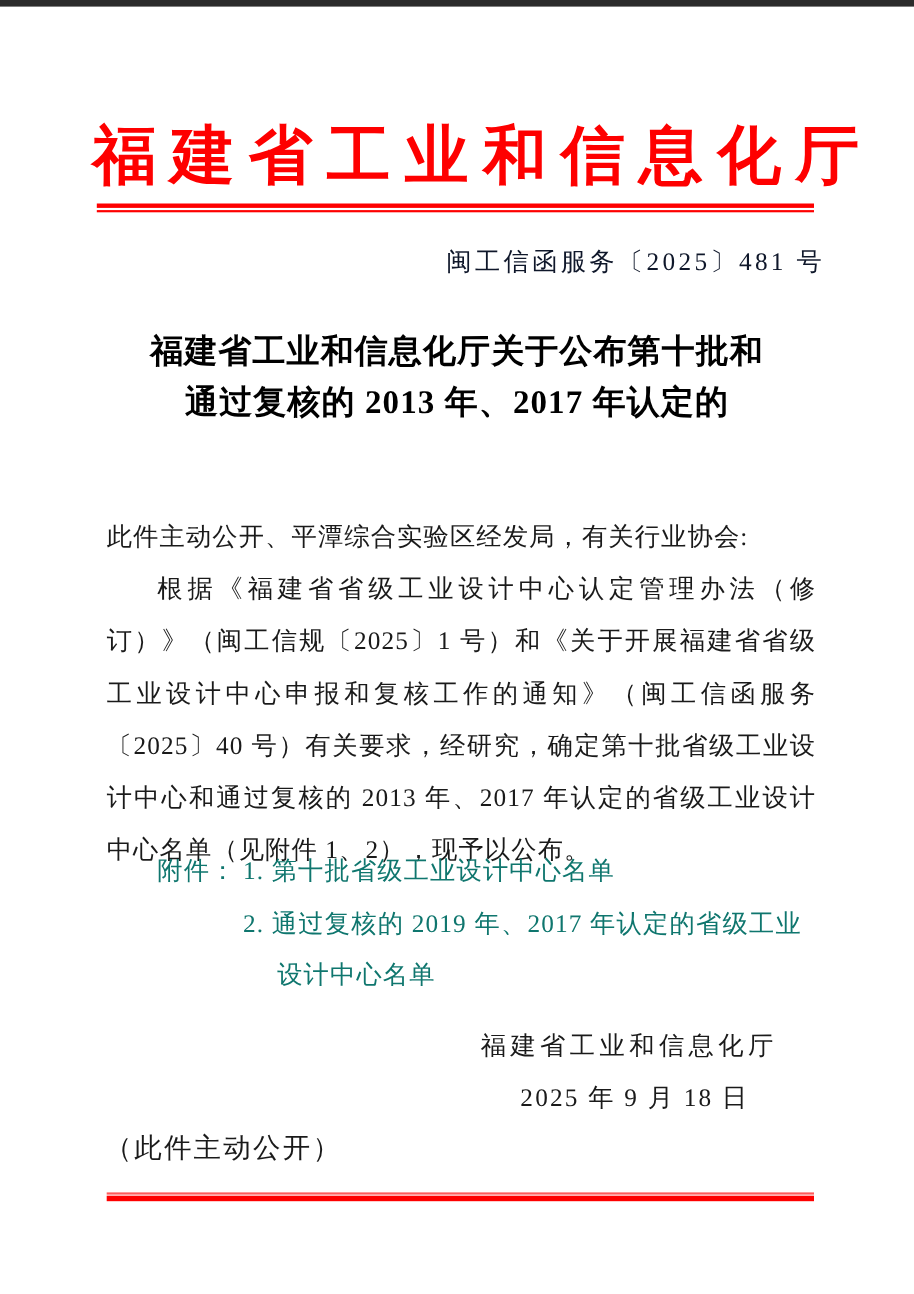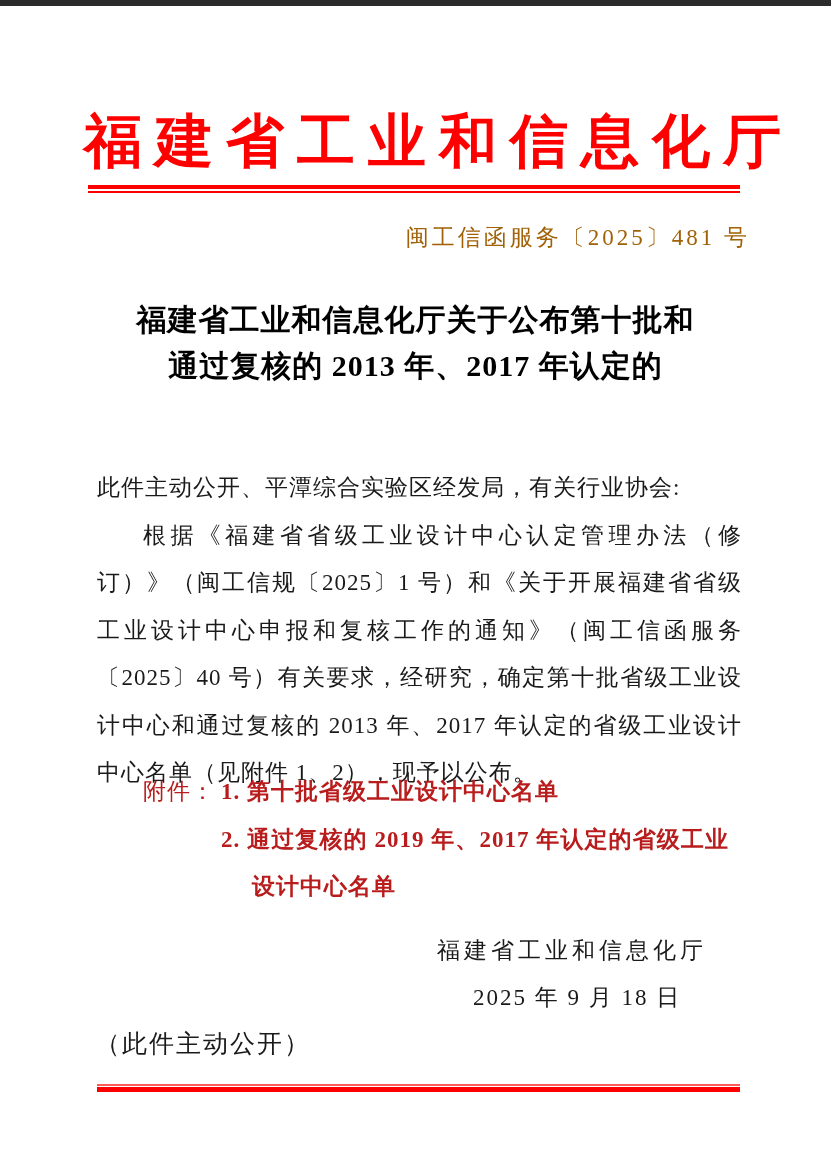--- a/index.html
+++ b/index.html
@@ -45,21 +45,21 @@
   .letterhead-divider .line-gap   { height: 2px; }
   .letterhead-divider .line-thin  { height: 2px; background: var(--accent-red, #fe0000); }
   .doc-number {
     position: absolute;
     top: 222px;
     left: 88px;
     width: 662px;
     text-align: right;
     font-size: 23px;
     letter-spacing: 3px;
-    color: #a16207;
+    color: #0f172a;
     white-space: nowrap;
   }
   .doc-title {
     position: absolute;
     top: 297px;
     left: 60px;
     width: 711px;
     text-align: center;
     font-size: 30px;
     font-weight: bold;
@@ -80,38 +80,37 @@
   .body-paragraph {
     text-indent: 2em;
     text-align: justify;
   }
   .attachments {
     position: absolute;
     top: 768px;
     left: 143px;
     font-size: 23px;
     line-height: 47.5px;
-    color: #b91c1c;
+    color: #0f766e;
     letter-spacing: 1px;
     display: flex;
     align-items: flex-start;
   }
   .attachments .attachments-label {
     flex: none;
     margin-right: 6px;
     white-space: nowrap;
   }
   .attachments .attachments-items {
     width: 508px;
   }
   .attachment-item {
     padding-left: 31px;
     text-indent: -31px;
     text-align: justify;
-    font-weight: bold;
   }
   .signature-agency {
     position: absolute;
     top: 935px;
     left: 437px;
     font-size: 23px;
     letter-spacing: 4px;
     color: #1a1a1a;
     white-space: nowrap;
   }

